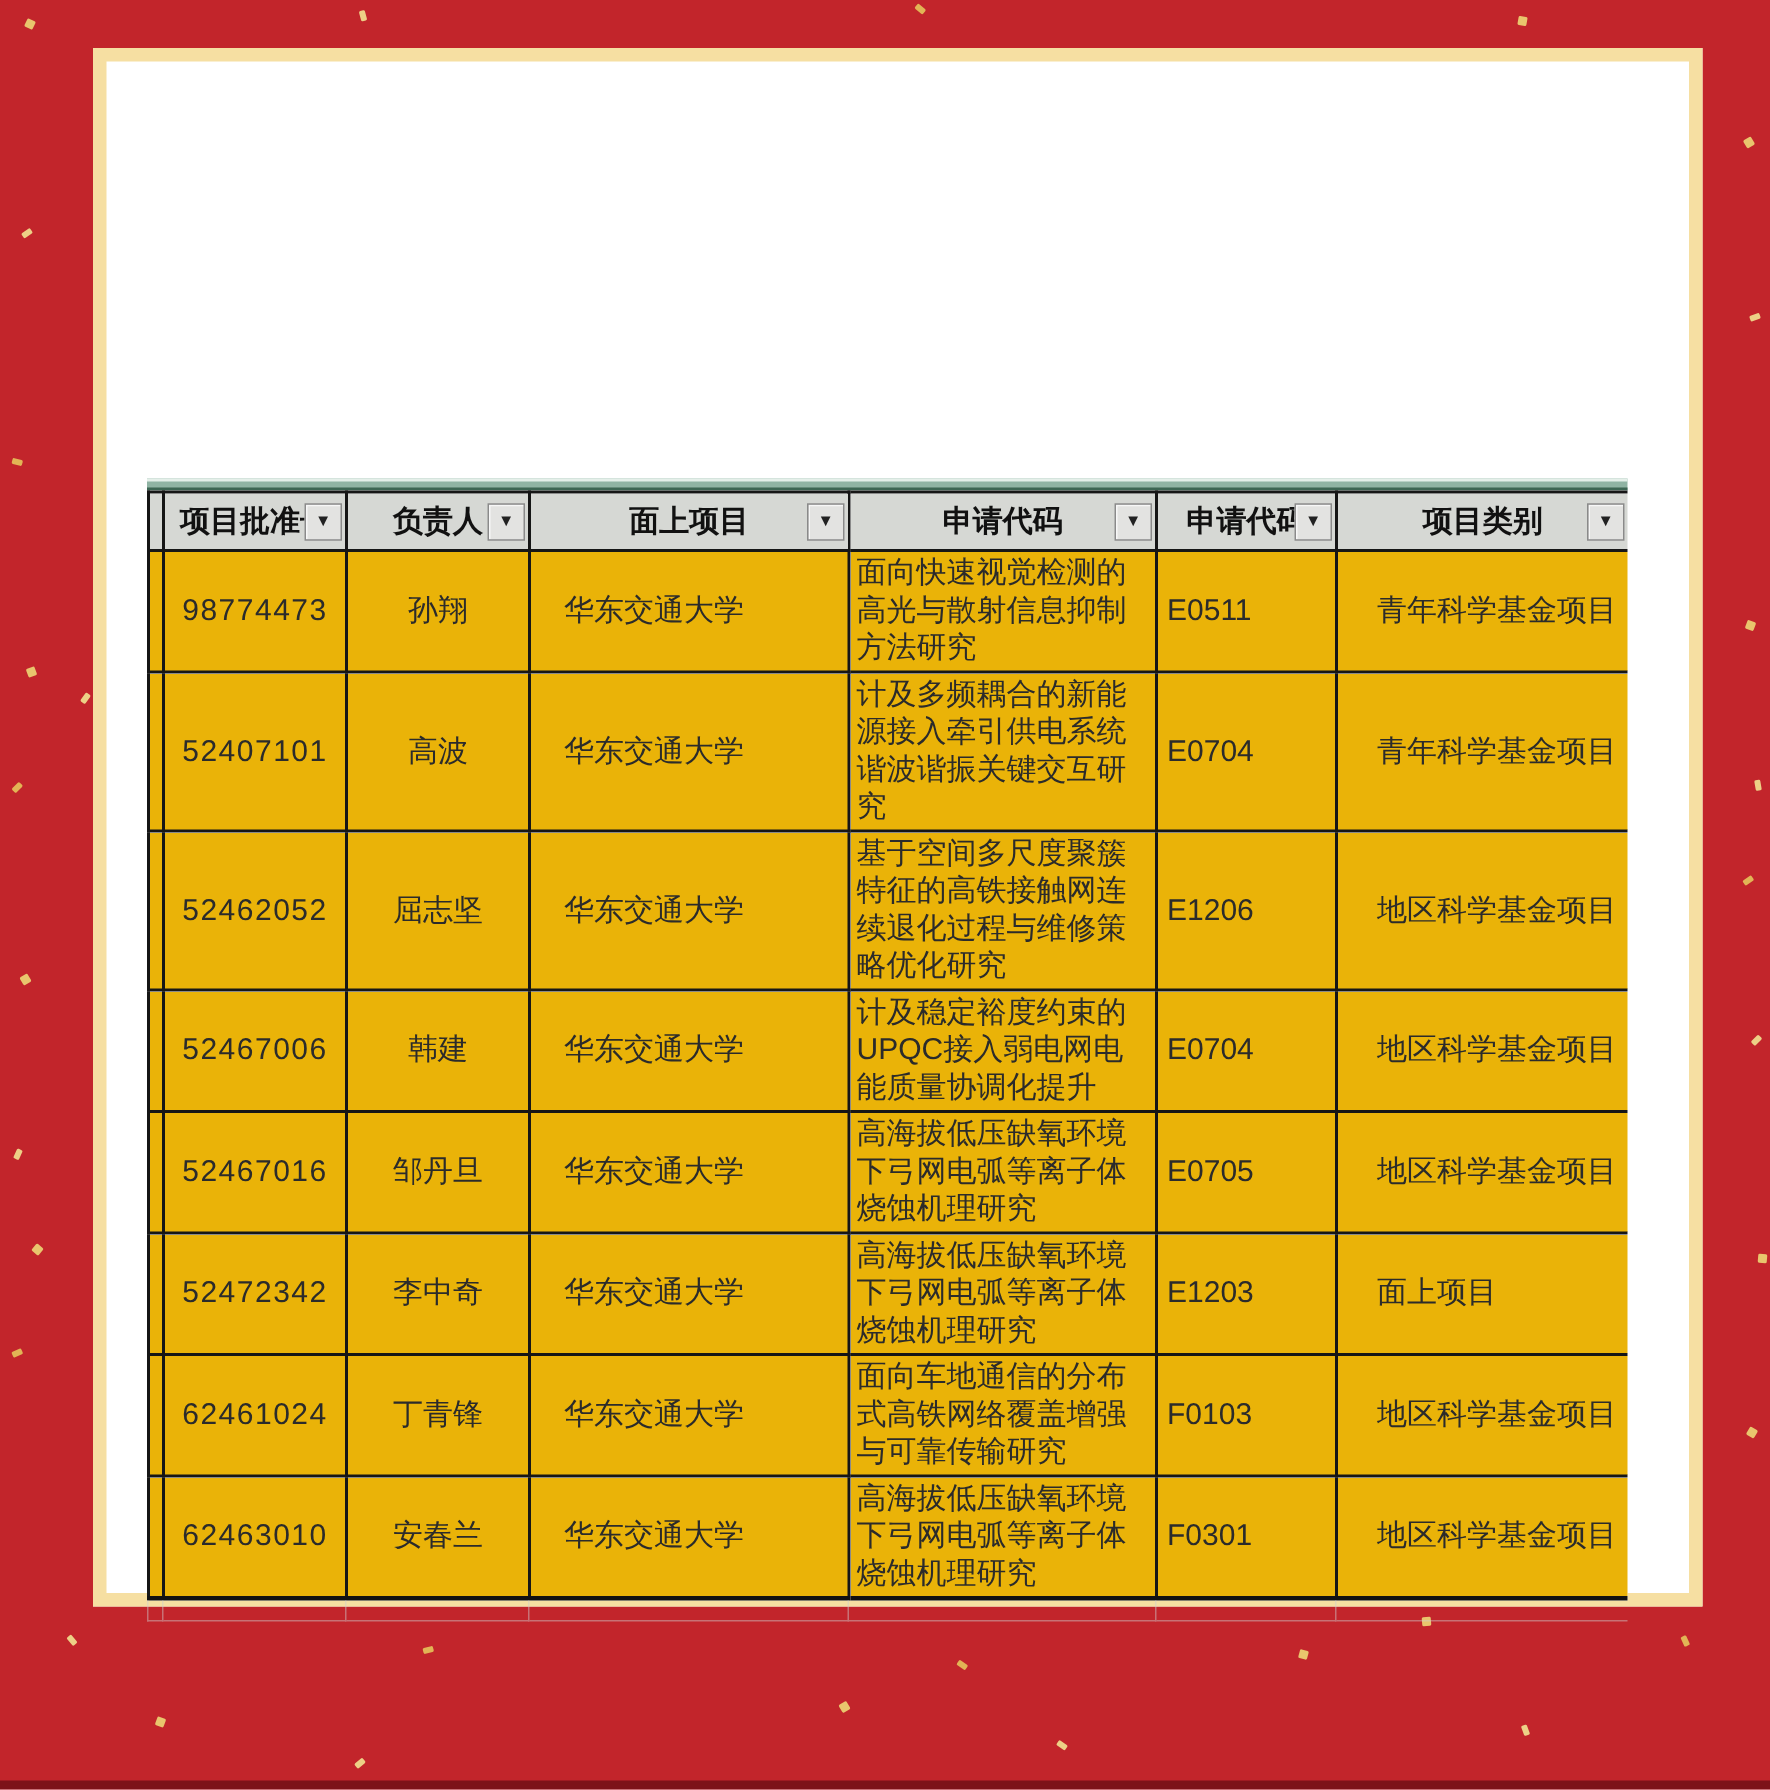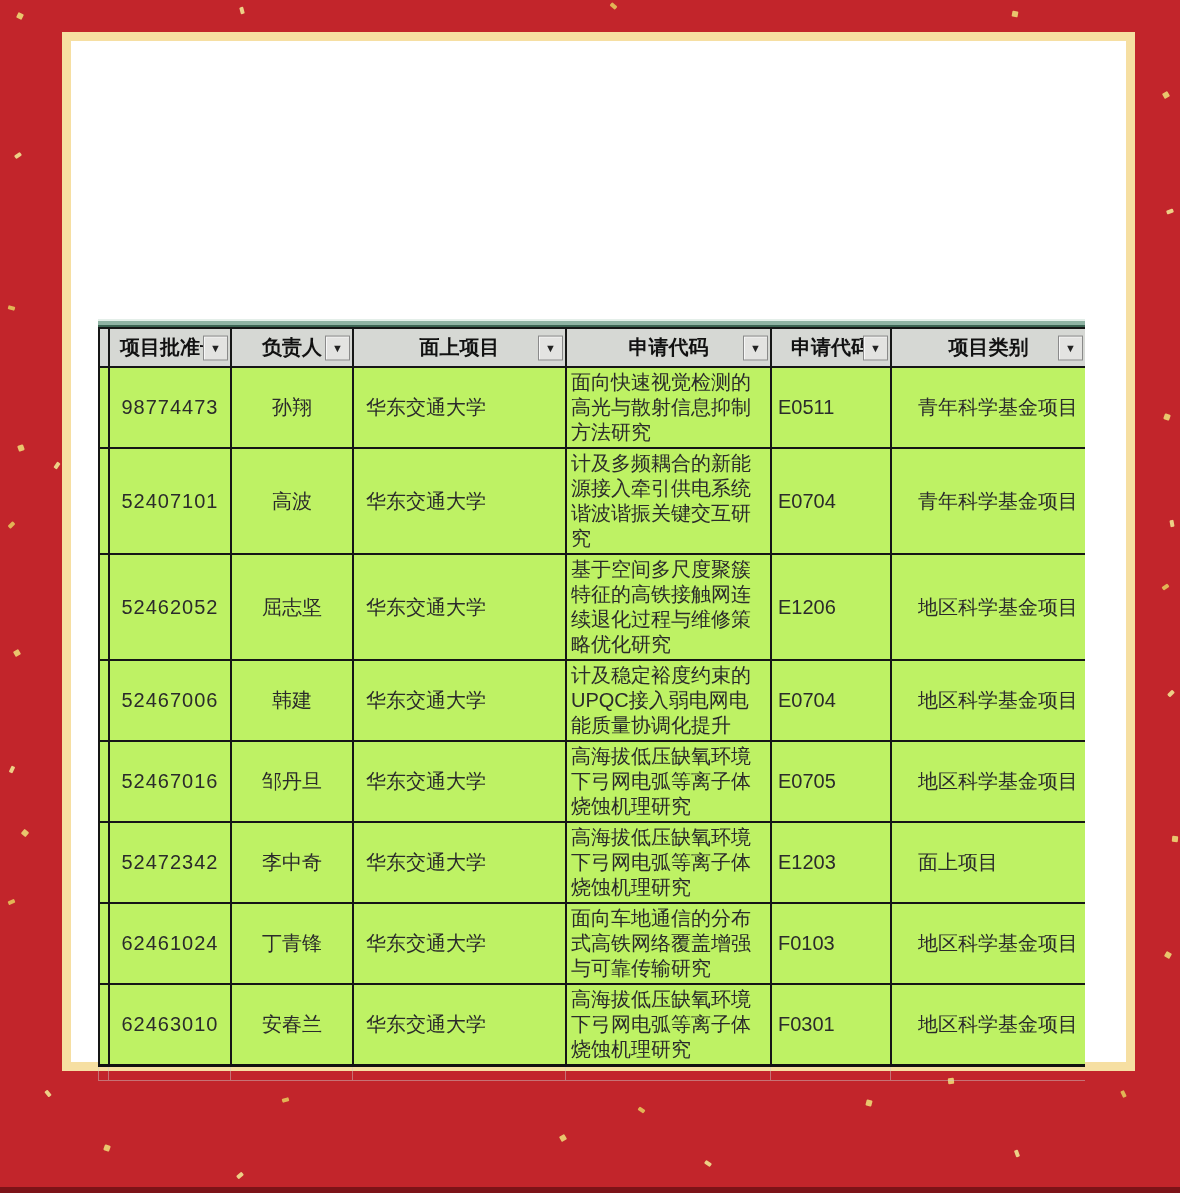--- a/index.html
+++ b/index.html
@@ -28,24 +28,24 @@
 
   
   .tbl-zone{position:absolute;left:27px;top:278px;width:987px;}
   .green-band{height:4px;background:#8fb3a3;border-top:2px solid #e4efe9;border-bottom:2px solid #3c6553;}
   table.grid{border-collapse:collapse;table-layout:fixed;width:987px;background:#fff;}
   table.grid th,table.grid td{border:2px solid #161616;overflow:hidden;}
   table.grid th{
     background:#d6d8d4;height:33px;font-size:20px;font-weight:600;color:#111;
     text-align:center;position:relative;padding:2px 2px;white-space:nowrap;
   }
-  table.grid td{font-size:20px;color:#2b2b2b;line-height:25px;vertical-align:middle;background:#bef264;}
+  table.grid td{font-size:20px;color:#2b2b2b;line-height:25px;vertical-align:middle;background:#eab308;}
   td.c-num{text-align:center;font-size:21px;color:#3a3a3a;letter-spacing:1px;}
   td.c-person{padding:2px 8px;text-align:center;}
-  td.c-org{padding:2px 12px;margin-left:40px;}
+  td.c-org{padding:2px 22px;margin-left:40px;}
   td.c-name{padding:2px 4px;line-height:25px;}
   td.c-code{padding:2px 6px;margin-left:12px;}
   td.c-cat{padding:2px 6px 2px 26px;margin-top:32px;}
   .no-r{border-right:none !important;}
   tr.last-row td{border-bottom:3px solid #111;}
 
   .drop-btn{
     position:absolute;right:2px;top:50%;transform:translateY(-50%);
     width:25px;height:25px;background:#e3e3e1;border:1px solid #8a8a8a;
     display:flex;align-items:center;justify-content:center;

